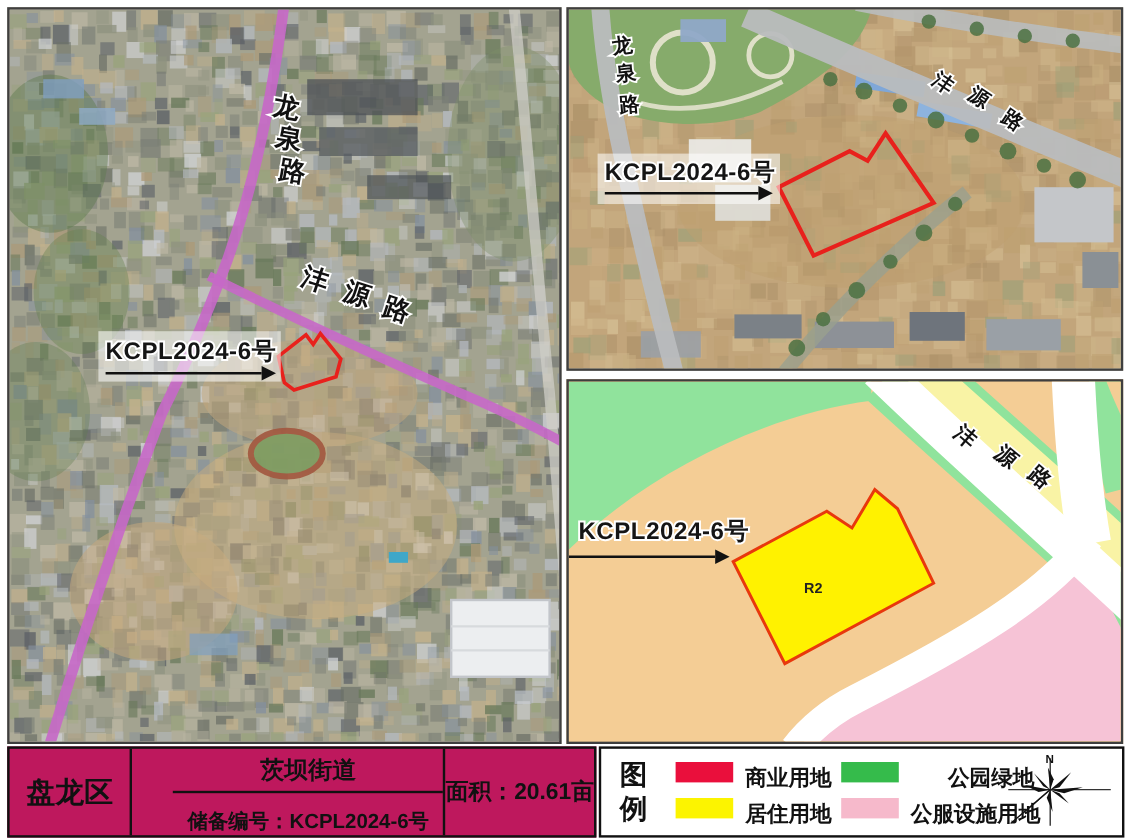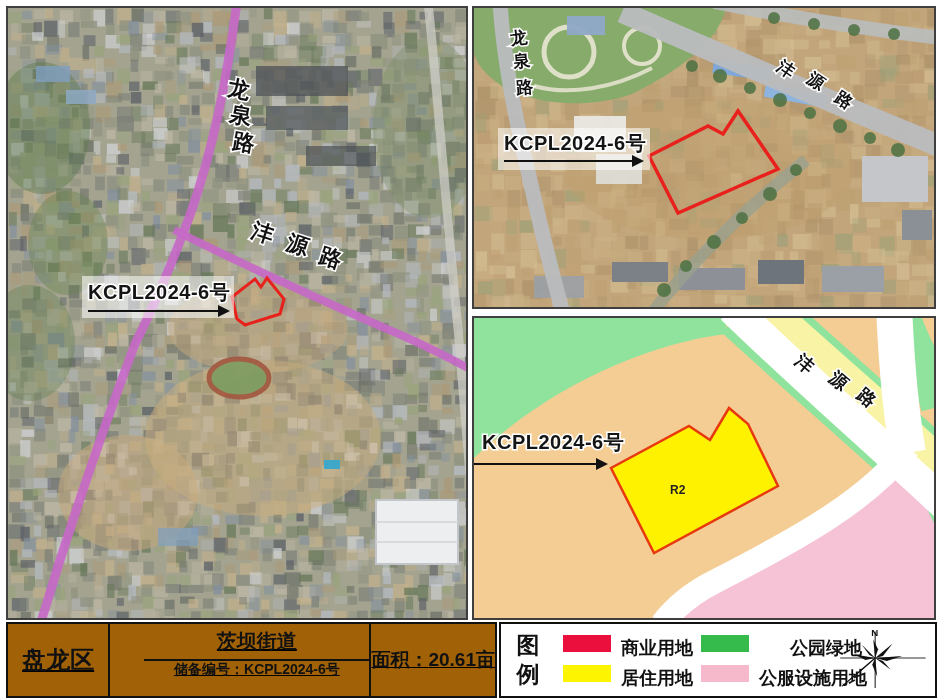--- a/index.html
+++ b/index.html
@@ -11,28 +11,28 @@
   .map-detail{left:472px;top:6px;width:460px;height:299px;}
   .map-zoning{left:472px;top:316px;width:460px;height:300px;background:#f4cd95;}
   
   .maplabel{font-family:"Liberation Sans","DejaVu Sans",sans-serif;font-weight:bold;fill:#151515;
     stroke:#ffffff;stroke-width:3.2px;paint-order:stroke;letter-spacing:0.5px;}
   .roadchar{font-family:"Liberation Sans","DejaVu Sans",sans-serif;font-weight:bold;fill:#111;
     stroke:#ffffff;stroke-width:3px;paint-order:stroke;}
   .zonelabel{font-family:"Liberation Sans","DejaVu Sans",sans-serif;font-weight:bold;fill:#222;}
   
   .info-table{position:absolute;left:6px;top:622px;width:487px;height:72px;border:2px solid #111;
-    display:flex;background:#a16207;text-decoration:underline;}
+    display:flex;background:#be185d;}
   .cell-district{width:106px;border-right:2px solid #111;display:flex;align-items:center;justify-content:center;
     font-size:24px;font-weight:bold;color:#111;}
   .cell-mid{width:238px;border-right:2px solid #111;display:flex;flex-direction:column;margin-left:34px;}
   .cell-mid .row-top{flex:1;border-bottom:2px solid #111;display:flex;align-items:center;justify-content:center;
     font-size:20px;font-weight:bold;color:#111;}
-  .cell-mid .row-bottom{flex:1;display:flex;align-items:flex-start;justify-content:center;
-    font-size:14px;font-weight:bold;color:#111;white-space:nowrap;}
+  .cell-mid .row-bottom{flex:1;display:flex;align-items:flex-end;justify-content:center;
+    font-size:17px;font-weight:bold;color:#111;white-space:nowrap;}
   .cell-area{flex:1;display:flex;align-items:center;justify-content:center;font-size:19px;font-weight:bold;color:#111;white-space:nowrap;border-radius:21px;}
   .legend-box{position:absolute;left:499px;top:622px;width:434px;height:72px;border:2px solid #111;background:#fff;}
   .legend-title{position:absolute;left:10px;top:4px;width:34px;height:64px;display:flex;flex-direction:column;
     align-items:center;justify-content:center;font-size:23px;font-weight:bold;line-height:1.25;color:#111;}
   .swatch{position:absolute;width:48px;height:17px;}
   .sw-1{left:62px;top:11px;}
   .sw-2{left:62px;top:41px;}
   .sw-3{left:200px;top:11px;}
   .sw-4{left:200px;top:41px;}
   .leg-label{position:absolute;font-size:18px;color:#111;font-weight:600;white-space:nowrap;}

